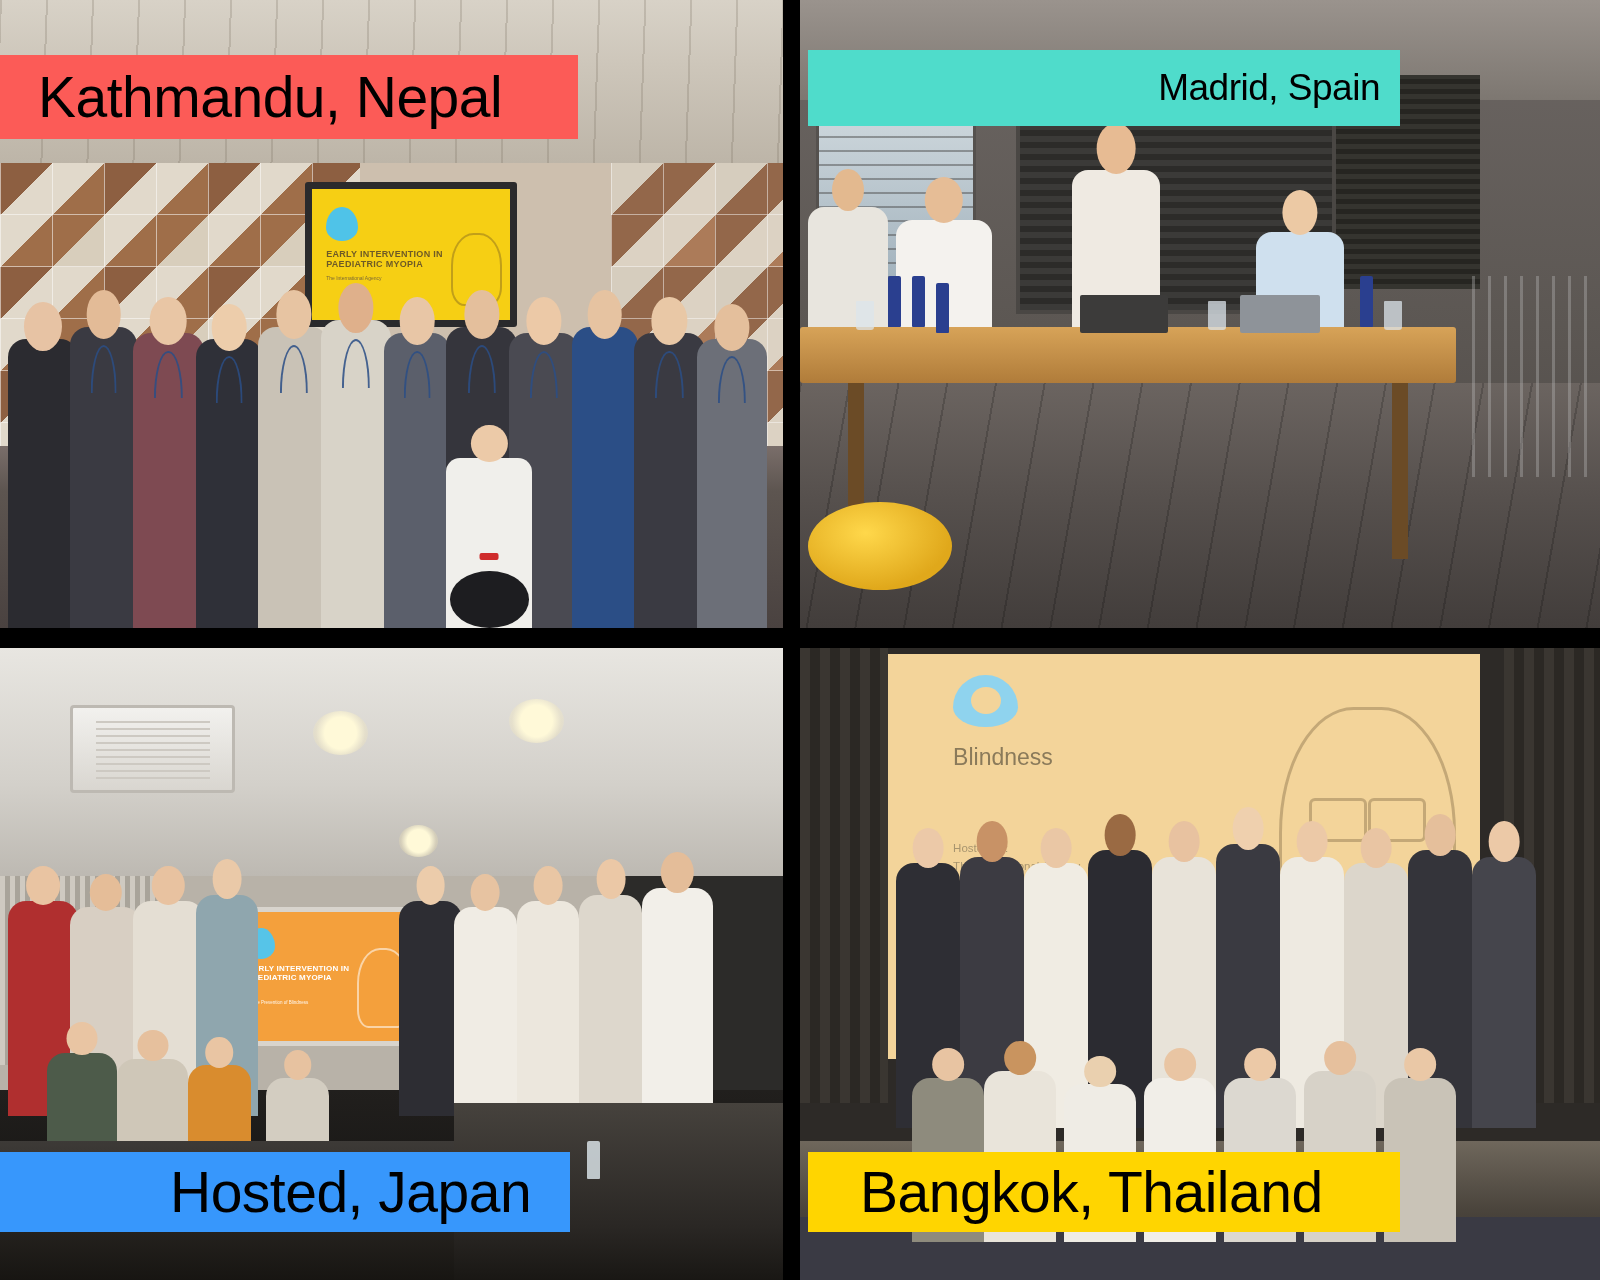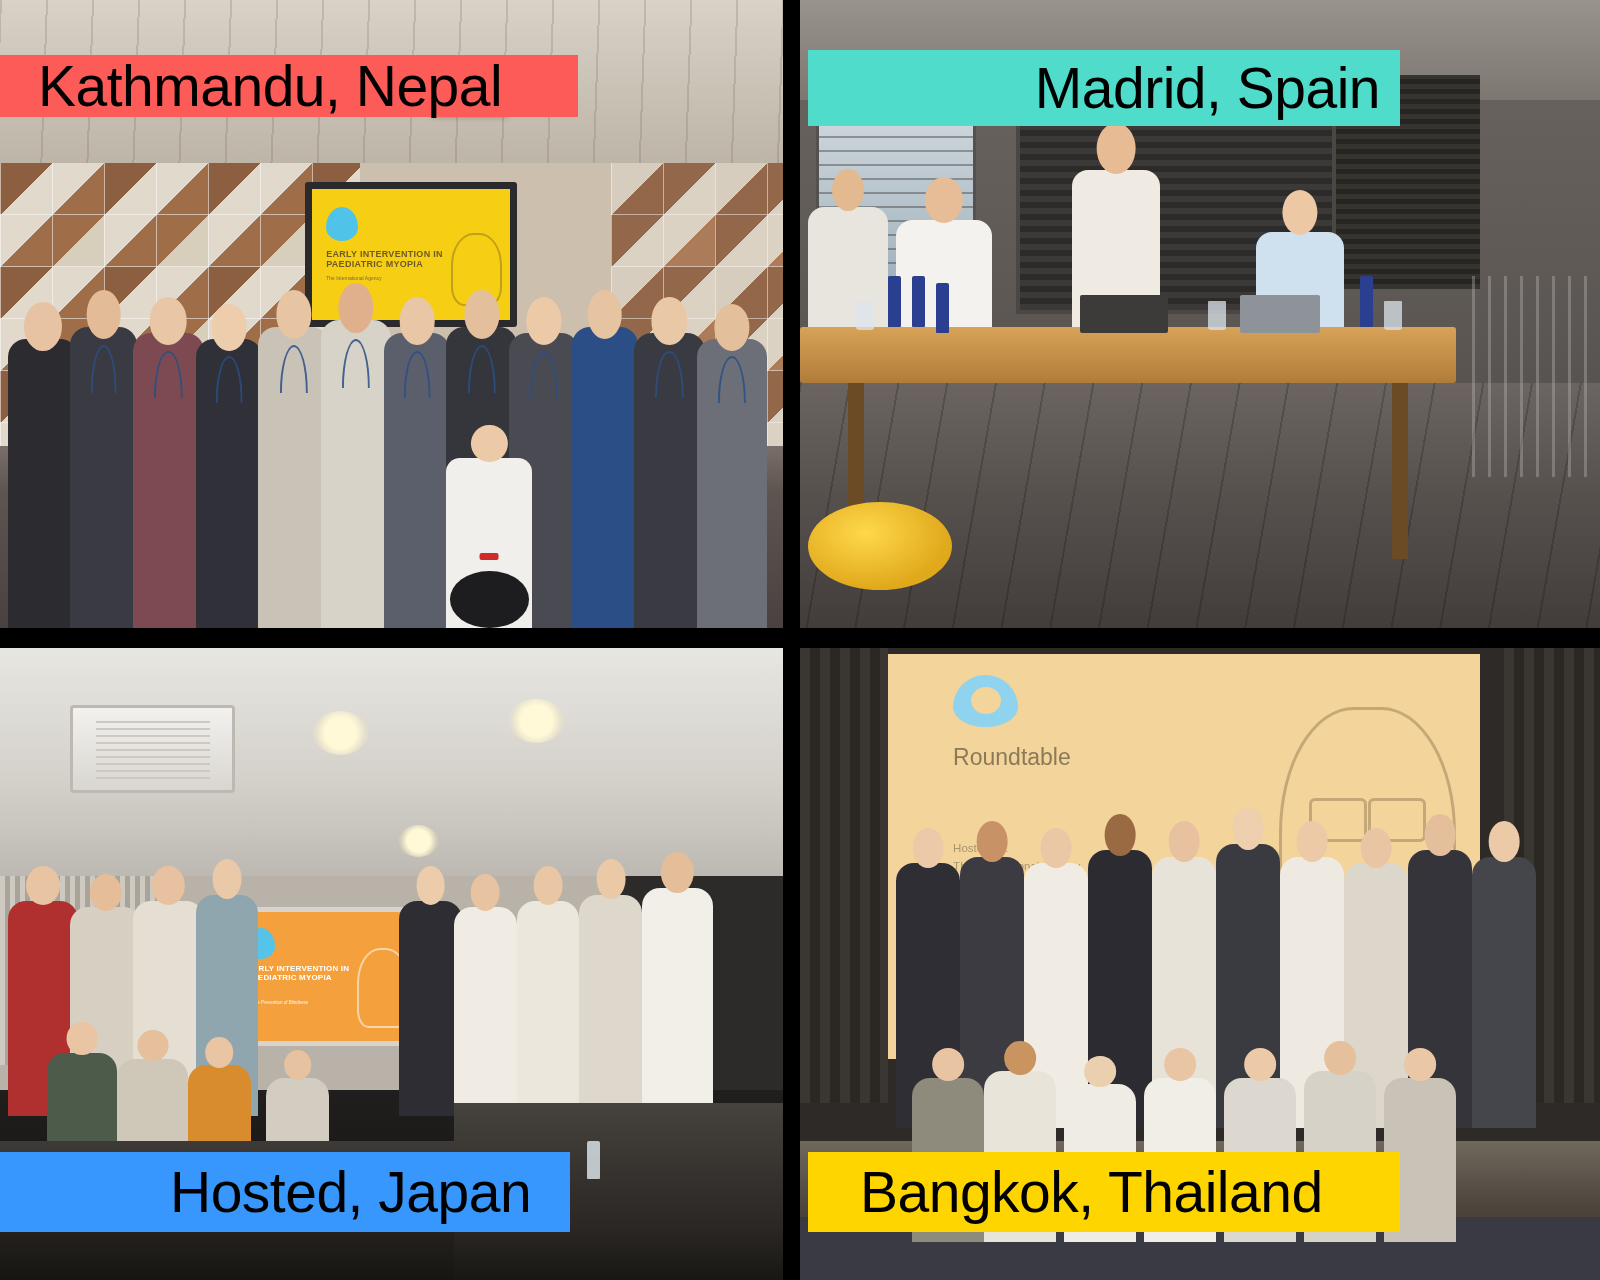--- a/index.html
+++ b/index.html
@@ -172,22 +172,22 @@
   .cap {
     position:absolute;
     display:flex; align-items:center;
     color:#000;
     font-weight:400;
     font-family:"Liberation Sans", sans-serif;
     white-space:nowrap;
     letter-spacing:-0.5px;
     z-index:20;
   }
-  .cap-kathmandu { left:0px;  top:55px;  width:578px; height:62px; padding-left:38px; font-size:57px; }
-  .cap-madrid    { left:8px;  top:50px;  width:592px; height:76px; padding-right:20px; justify-content:flex-end; font-size:57px; }
+  .cap-kathmandu { left:0px;  top:55px;  width:578px; height:84px; padding-left:38px; font-size:57px; }
+  .cap-madrid    { left:8px;  top:50px;  width:592px; height:76px; padding-right:20px; justify-content:flex-end; font-size:37px; }
 </style>
 </head>
 <body>
 
 <div id="collage">
 
   <div class="cell tl">
     <div class="photo">
       <div class="kt-ceiling"></div>
       <div class="kt-ceil-lines"></div>
@@ -388,21 +388,21 @@
     <div class="photo">
       <div class="bk-wall"></div>
       <div class="bk-sideL"></div>
       <div class="bk-side"></div>
 
       <div class="bk-slide">
         <div class="sl-logo">
           <div class="bk-eye"></div>
         </div>
         <div class="sl-t1">
-          <div class="rt">Roundtable</div>
+          <div class="rt">Blindness</div>
         </div>
         <div class="sl-t2">
           <div>Hosted by:</div>
           <div>The International Agency</div>
           <div>for the Prevention of Blindness</div>
         </div>
         <div class="sl-t3">
           <div>Bangkok, Thailand</div>
           <div>Thursday May 15th 2025</div>
         </div>

